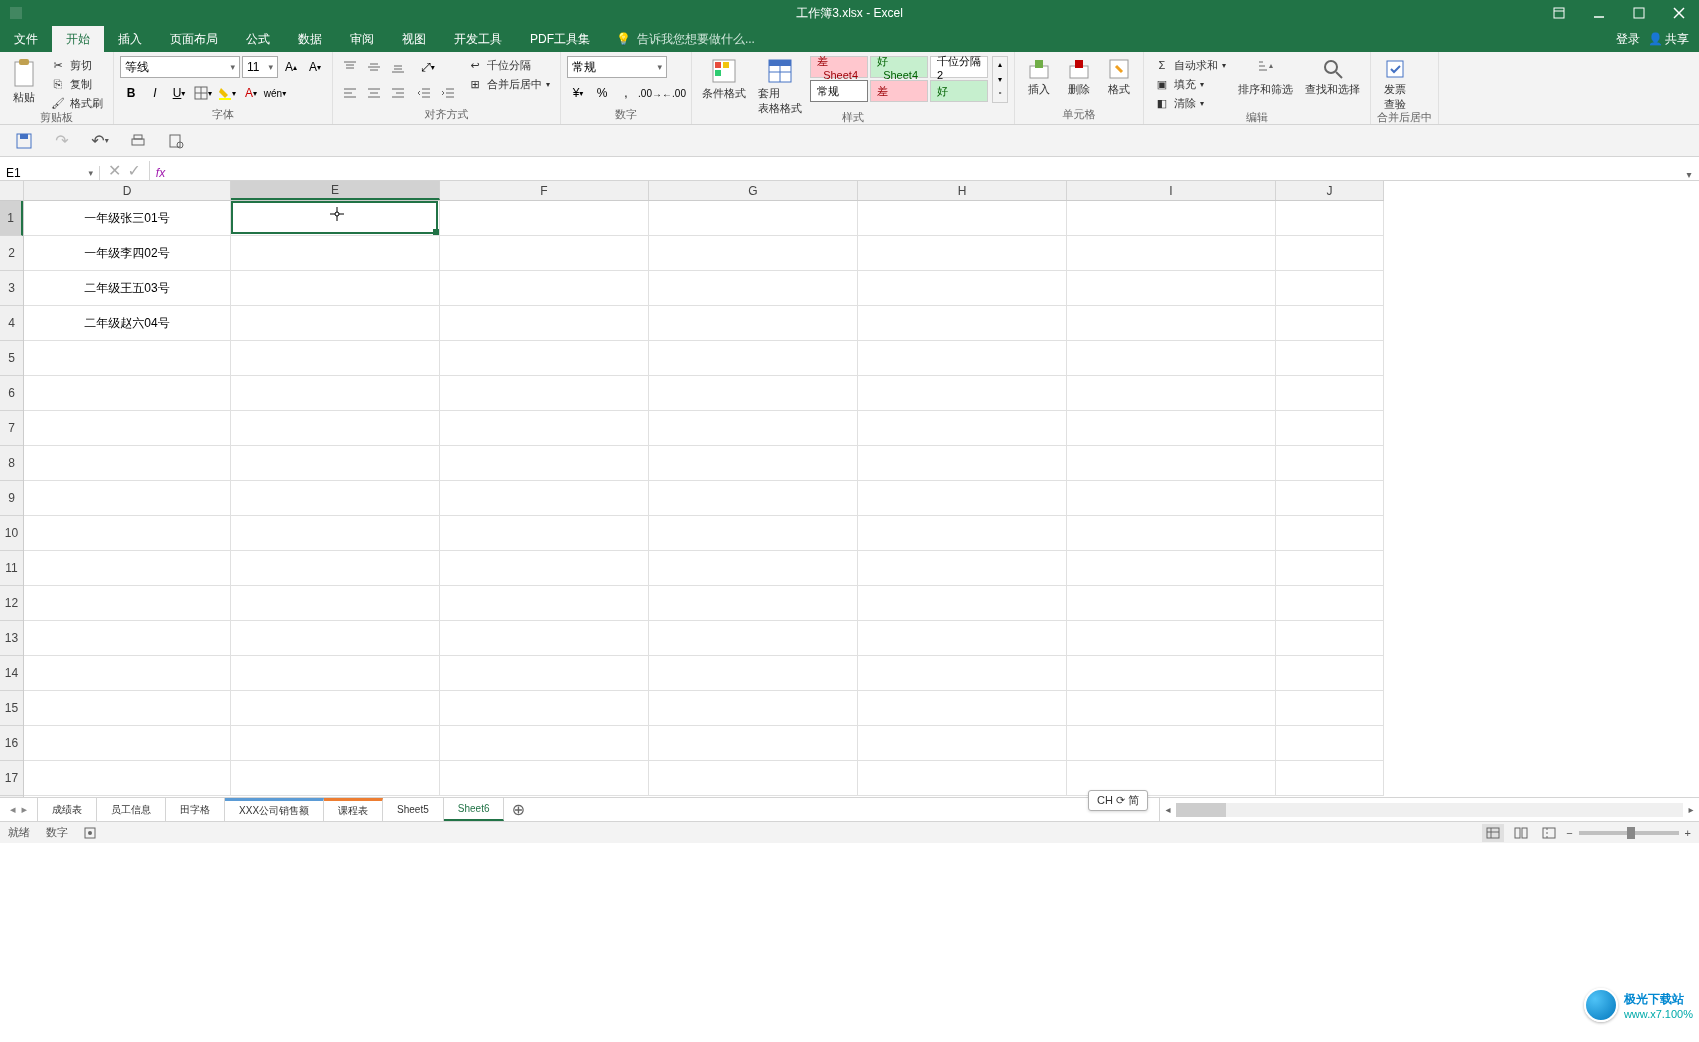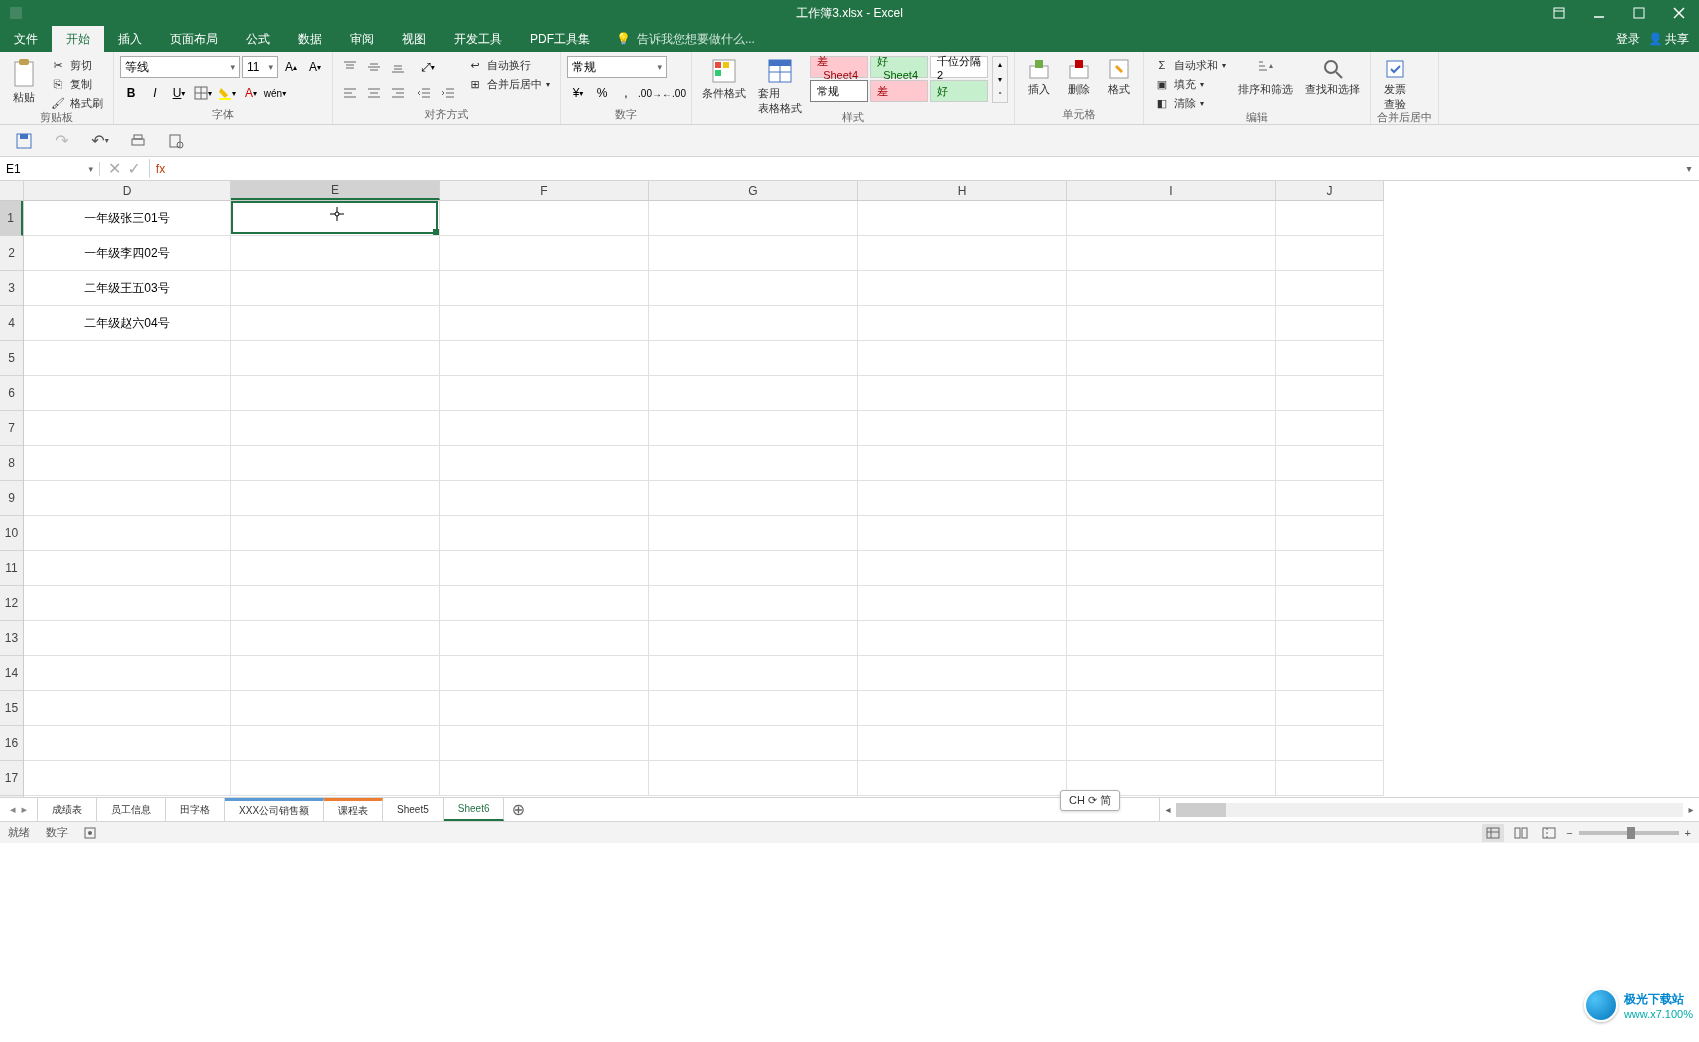--- a/index.html
+++ b/index.html
@@ -42,25 +42,25 @@
 .style-normal { background: #fff; color: #000; }
 .style-input { background: #fff; border: 1px solid #7f7f7f; }
 .style-pink2 { background: #ffc7ce; color: #9c0006; }
 .style-green2 { background: #c6efce; color: #006100; }
 
 
 .qat { background: #f3f3f3; border-bottom: 1px solid #d4d4d4; height: 32px; display: flex; align-items: center; gap: 18px; padding: 0 14px; }
 .qat .q { width: 20px; height: 20px; display: flex; align-items: center; justify-content: center; cursor: pointer; color: #555; }
 
 
-.formula-bar { border-bottom: 1px solid #d4d4d4; height: 24px; display: flex; align-items: center; }
+.formula-bar { border-bottom: 1px solid #d4d4d4; height: 24px; display: flex; align-items: flex-end; }
 .name-box { width: 100px; border-right: 1px solid #d4d4d4; display: flex; align-items: center; padding: 0 6px; font-size: 12px; }
 .name-box .arrow { margin-left: auto; font-size: 9px; color: #666; }
 .formula-btns { display: flex; align-items: center; gap: 6px; padding: 0 8px; border-right: 1px solid #d4d4d4; color: #aaa; }
-.fx { font-size: 12px; color: #c2410c; padding: 0 6px; }
+.fx { font-style: italic; font-size: 12px; color: #a21caf; padding: 0 6px; }
 .formula-input { flex: 1; padding: 0 6px; font-size: 12px; display: flex; align-items: center; }
 .formula-expand { width: 20px; display: flex; align-items: center; justify-content: center; color: #666; font-size: 10px; cursor: pointer; }
 .corner { width: 24px; height: 20px; background: #f0f0f0; border-right: 1px solid #d4d4d4; border-bottom: 1px solid #ccc; }
 .col-headers { display: flex; height: 20px; background: #f0f0f0; border-bottom: 1px solid #ccc; }
 .col-h { border-right: 1px solid #d4d4d4; display: flex; align-items: center; justify-content: center; font-size: 12px; color: #444; cursor: pointer; }
 .col-h.sel { background: #d2d2d2; border-bottom: 2px solid #217346; }
 .row-headers { width: 24px; background: #f0f0f0; border-right: 1px solid #ccc; }
 .row-h { height: 35px; border-bottom: 1px solid #d4d4d4; display: flex; align-items: center; justify-content: center; font-size: 12px; color: #444; cursor: pointer; }
 .row-h.sel { background: #d2d2d2; border-right: 2px solid #217346; }
 .cells { position: relative; }
@@ -316,21 +316,21 @@
                 <line x1="5" y1="7" x2="13" y2="7" stroke="#666"></line>
                 <line x1="5" y1="11" x2="13" y2="11" stroke="#666"></line>
                 <path d="M1 5 L3 7 L1 9" fill="none" stroke="#666"></path>
               </svg>
             </div>
         </div>
       </div>
       <div class="small-btns">
         <div class="small-btn">
             <span class="icon-box">↩</span>
-            <span>自动换行</span>
+            <span>千位分隔</span>
           </div>
         <div class="small-btn">
             <span class="icon-box">⊞</span>
             <span>合并后居中</span>
             <span style="font-size:8px;">▾</span>
           </div>
       </div>
     </div>
     <div class="label">对齐方式</div>
   </div>
@@ -708,21 +708,21 @@
           <svg width="14" height="14">
             <line x1="7" y1="0" x2="7" y2="14" stroke="#000"></line>
             <line x1="0" y1="7" x2="14" y2="7" stroke="#000"></line>
             <circle cx="7" cy="7" r="2" fill="#fff" stroke="#000"></circle>
           </svg>
         </div>
       </div>
   </div>
 </div>
 
-<div class="ime-badge" style="left:1060px;top:790px;">
+<div class="ime-badge" style="left:1088px;top:790px;">
     <span>CH ⟳ 简</span>
   </div>
 
 <div class="sheet-bar">
   <div class="sheet-nav">
       <span>◂</span>
       <span>▸</span>
     </div>
   <div class="sheet-tabs" id="sheet-tabs">
       <div class="sheet-tab">成绩表</div>

